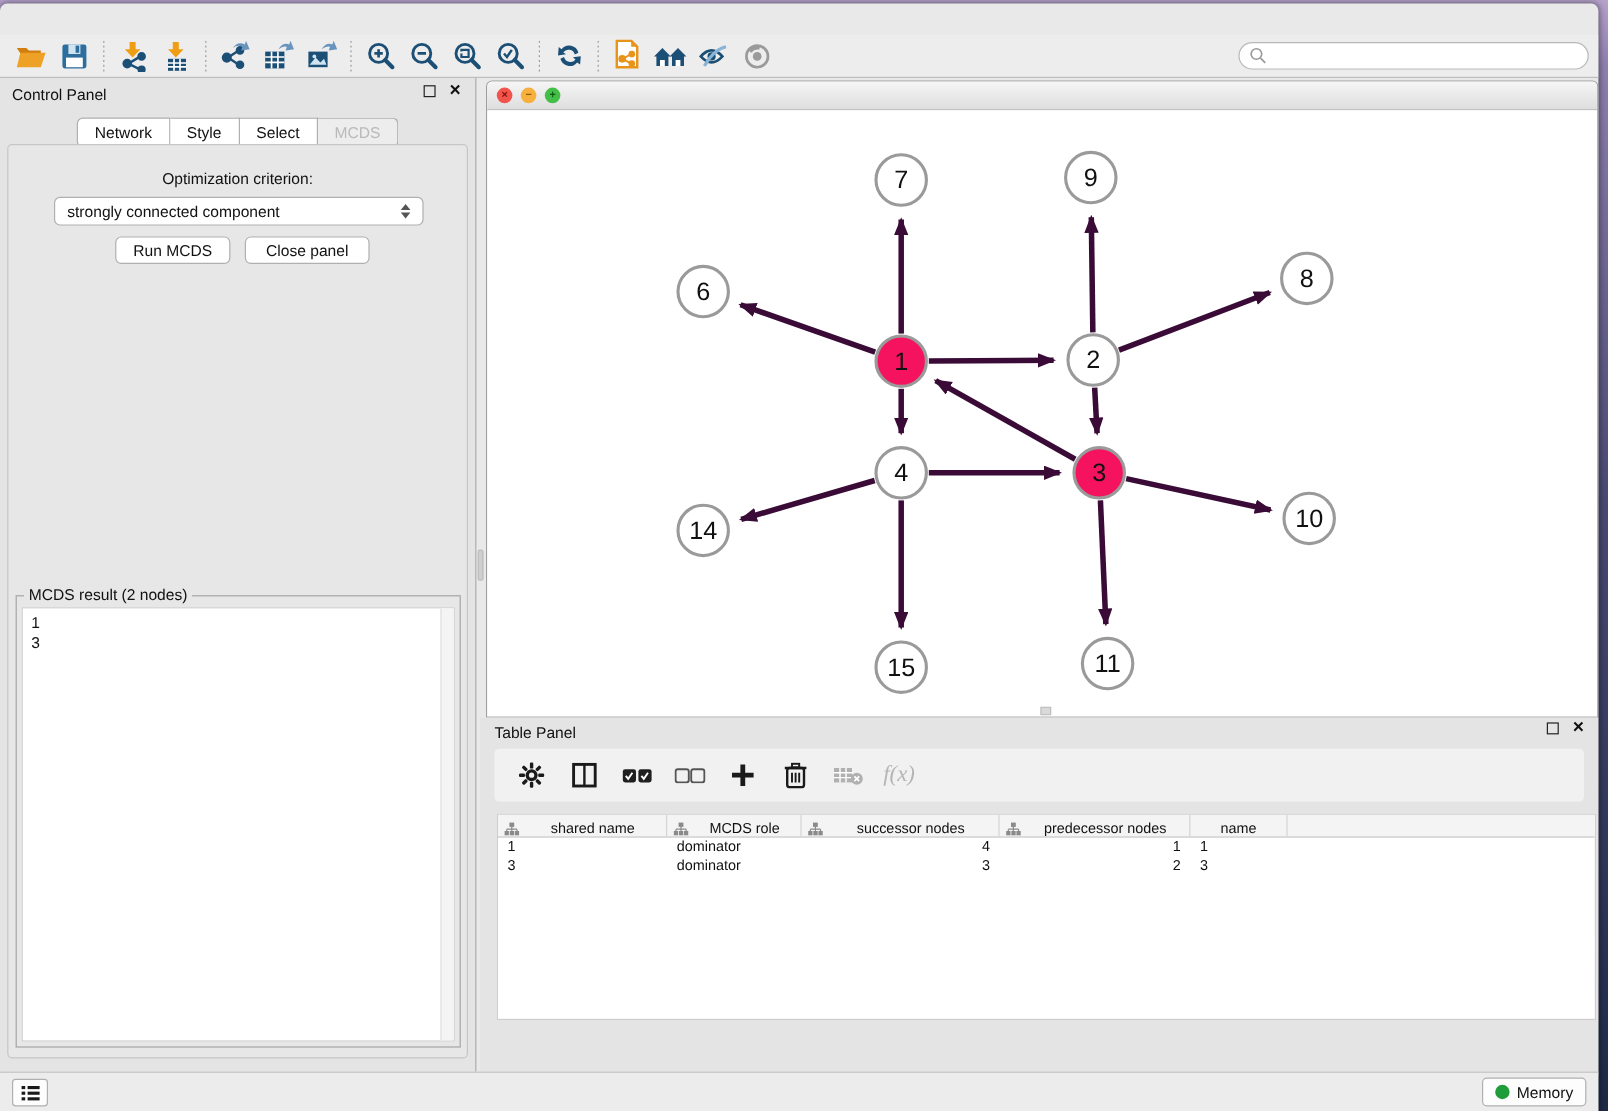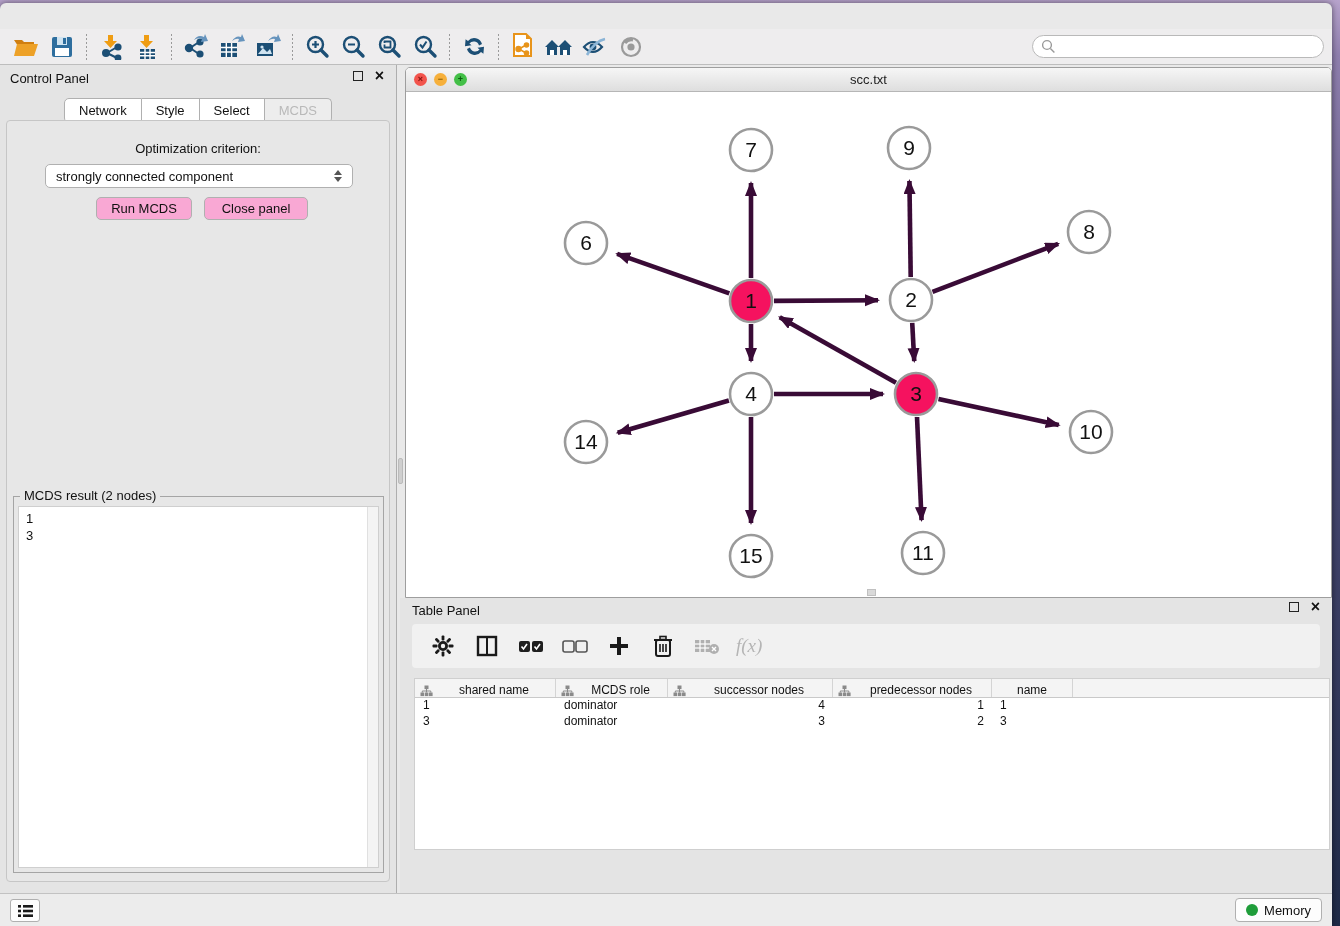--- a/index.html
+++ b/index.html
@@ -54,21 +54,21 @@
 
   #cp-pane { position:absolute; left:6px; top:55px; width:384px; height:762px;
              background:#e7e7e7; border:1px solid #c6c6c6; border-radius:4px; }
   #opt-label { position:absolute; top:20px; width:100%; text-align:center; font-size:13px; color:#111; }
   #opt-select { position:absolute; top:43px; left:38px; width:308px; height:24px; background:#fff;
                 border:1px solid #b0b0b0; border-radius:5px; font-size:13px;
                 display:flex; align-items:center; padding:0 10px; color:#111; }
   .stepper { margin-left:auto; display:flex; flex-direction:column; gap:2px; }
   .stepper .up { width:0; height:0; border-left:4px solid transparent; border-right:4px solid transparent; border-bottom:5px solid #555; }
   .stepper .dn { width:0; height:0; border-left:4px solid transparent; border-right:4px solid transparent; border-top:5px solid #555; }
-  .cp-btn { position:absolute; top:76px; height:23px; background:#f9a8d4; border:1px solid #b0b0b0;
+  .cp-btn { position:absolute; top:76px; height:23px; background:#ffffff; border:1px solid #b0b0b0;
             border-radius:5px; font-size:13px; color:#111; display:flex; align-items:center; justify-content:center; }
 
   #result-group { position:absolute; left:6px; top:375px; width:371px; height:377px;
                   border:1px solid #a5a5a5; }
   #result-legend { position:absolute; top:-9px; left:6px; background:#e7e7e7; padding:0 4px;
                    font-size:13px; color:#111; }
   #result-area { position:absolute; left:4px; right:4px; top:9px; bottom:4px; background:#fff;
                  border:1px solid #cfcfcf; font-size:13px; color:#111; }
   #result-lines { padding:3px 7px; line-height:17px; }
   #result-scroll { position:absolute; right:0; top:0; bottom:0; width:11px; background:#f4f4f4; border-left:1px solid #e0e0e0; }
@@ -325,21 +325,20 @@
       </div>
     </div>
   </div>
   <div id="splitter-grip"></div>
 
   <div id="net-frame">
     <div id="net-titlebar">
       <span class="mac-dot" style="left:8px; background:#f2544c; color:#7d100c;">×</span>
       <span class="mac-dot" style="left:28px; background:#f6b03b; color:#8a5d00;">−</span>
       <span class="mac-dot" style="left:48px; background:#43bf47; color:#0c5e0e;">+</span>
-      <div id="net-title">scc.txt</div>
     </div>
     <div id="graph-canvas">
       <svg id="graph-svg" width="925" height="506">
           <defs>
             <marker id="arr" markerUnits="userSpaceOnUse" markerWidth="16" markerHeight="14" refX="13" refY="6" orient="auto">
               <path d="M0,0 L15,6 L0,12 z" fill="#390b36"></path>
             </marker>
           </defs>
           <line x1="345" y1="186" x2="345" y2="91" stroke="#390b36" stroke-width="4.6" marker-end="url(#arr)"></line>
           <line x1="323.3015285768616" y1="201.3726585300483" x2="211.13258943319863" y2="161.9435768916698" stroke="#390b36" stroke-width="4.6" marker-end="url(#arr)"></line>

